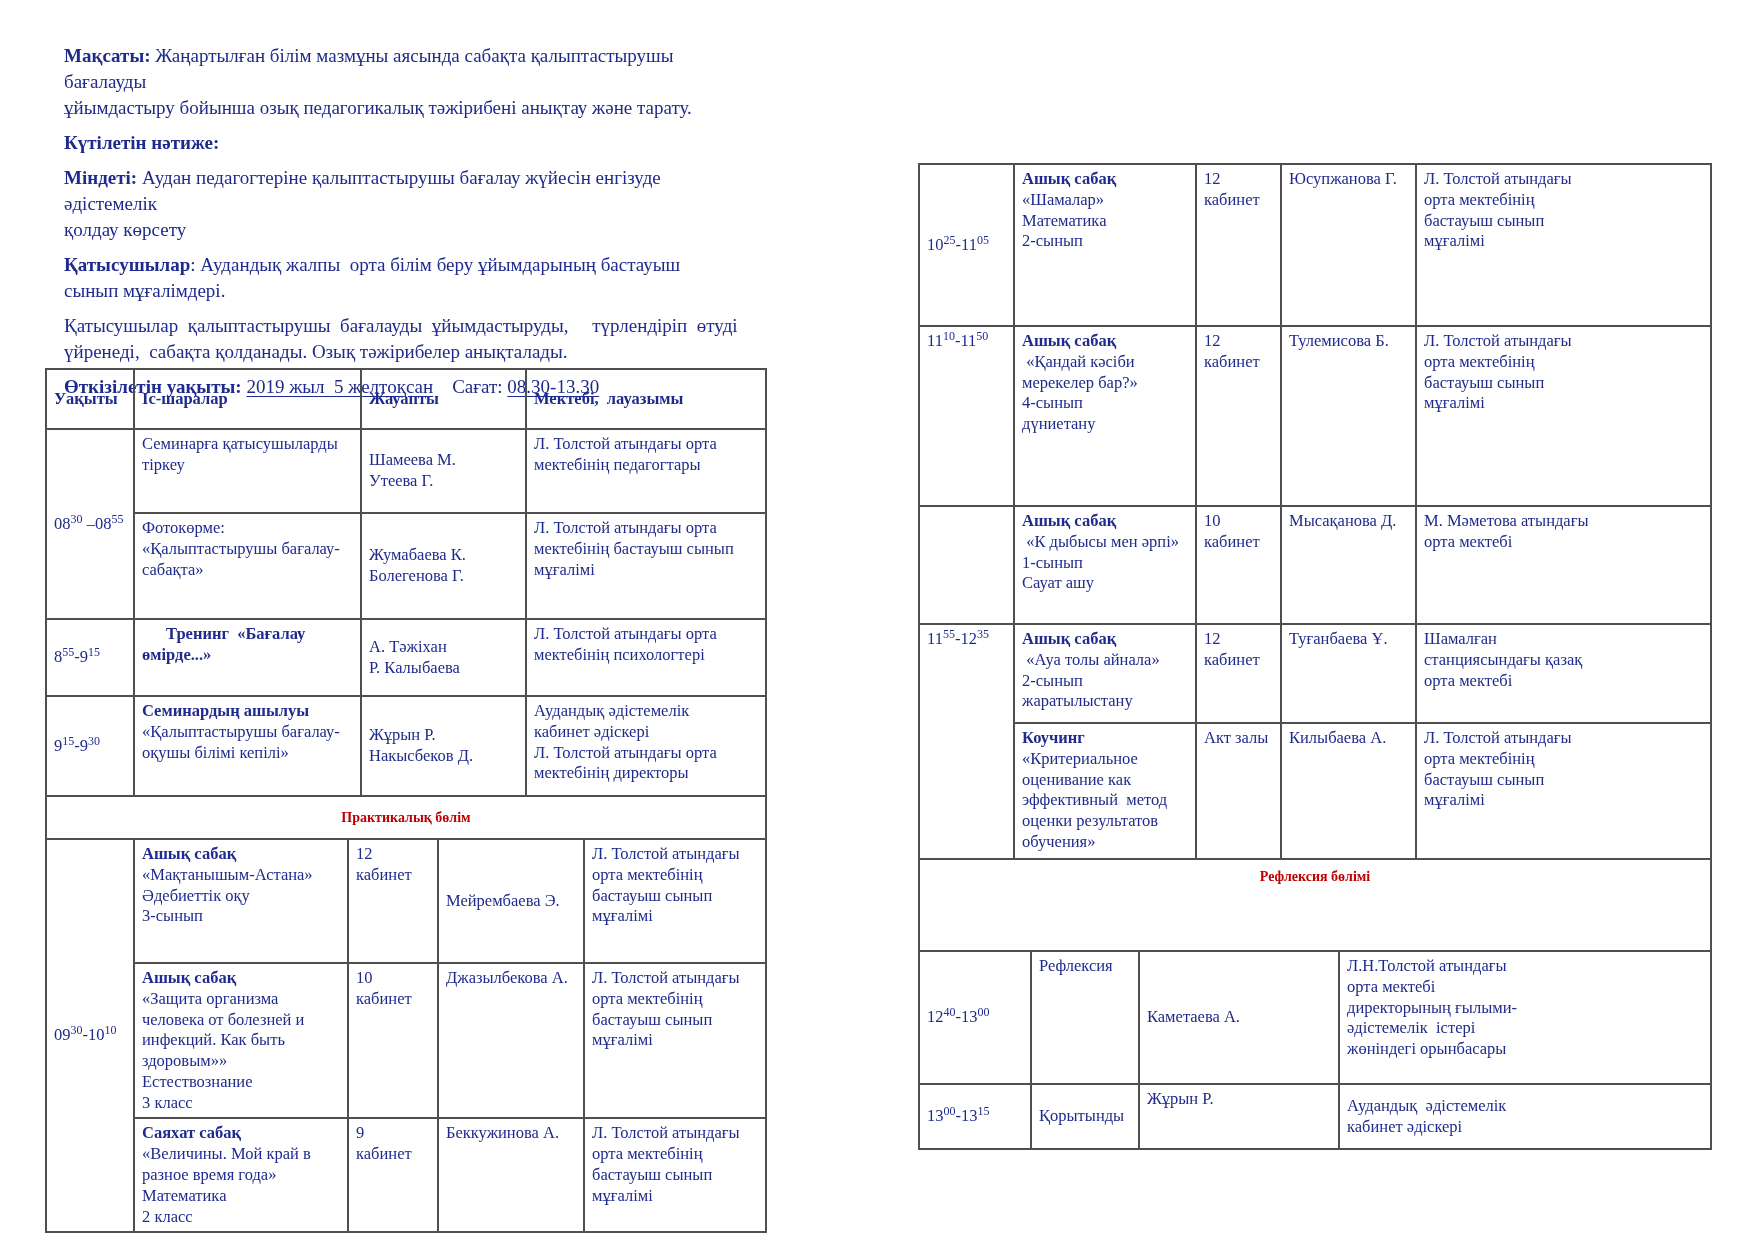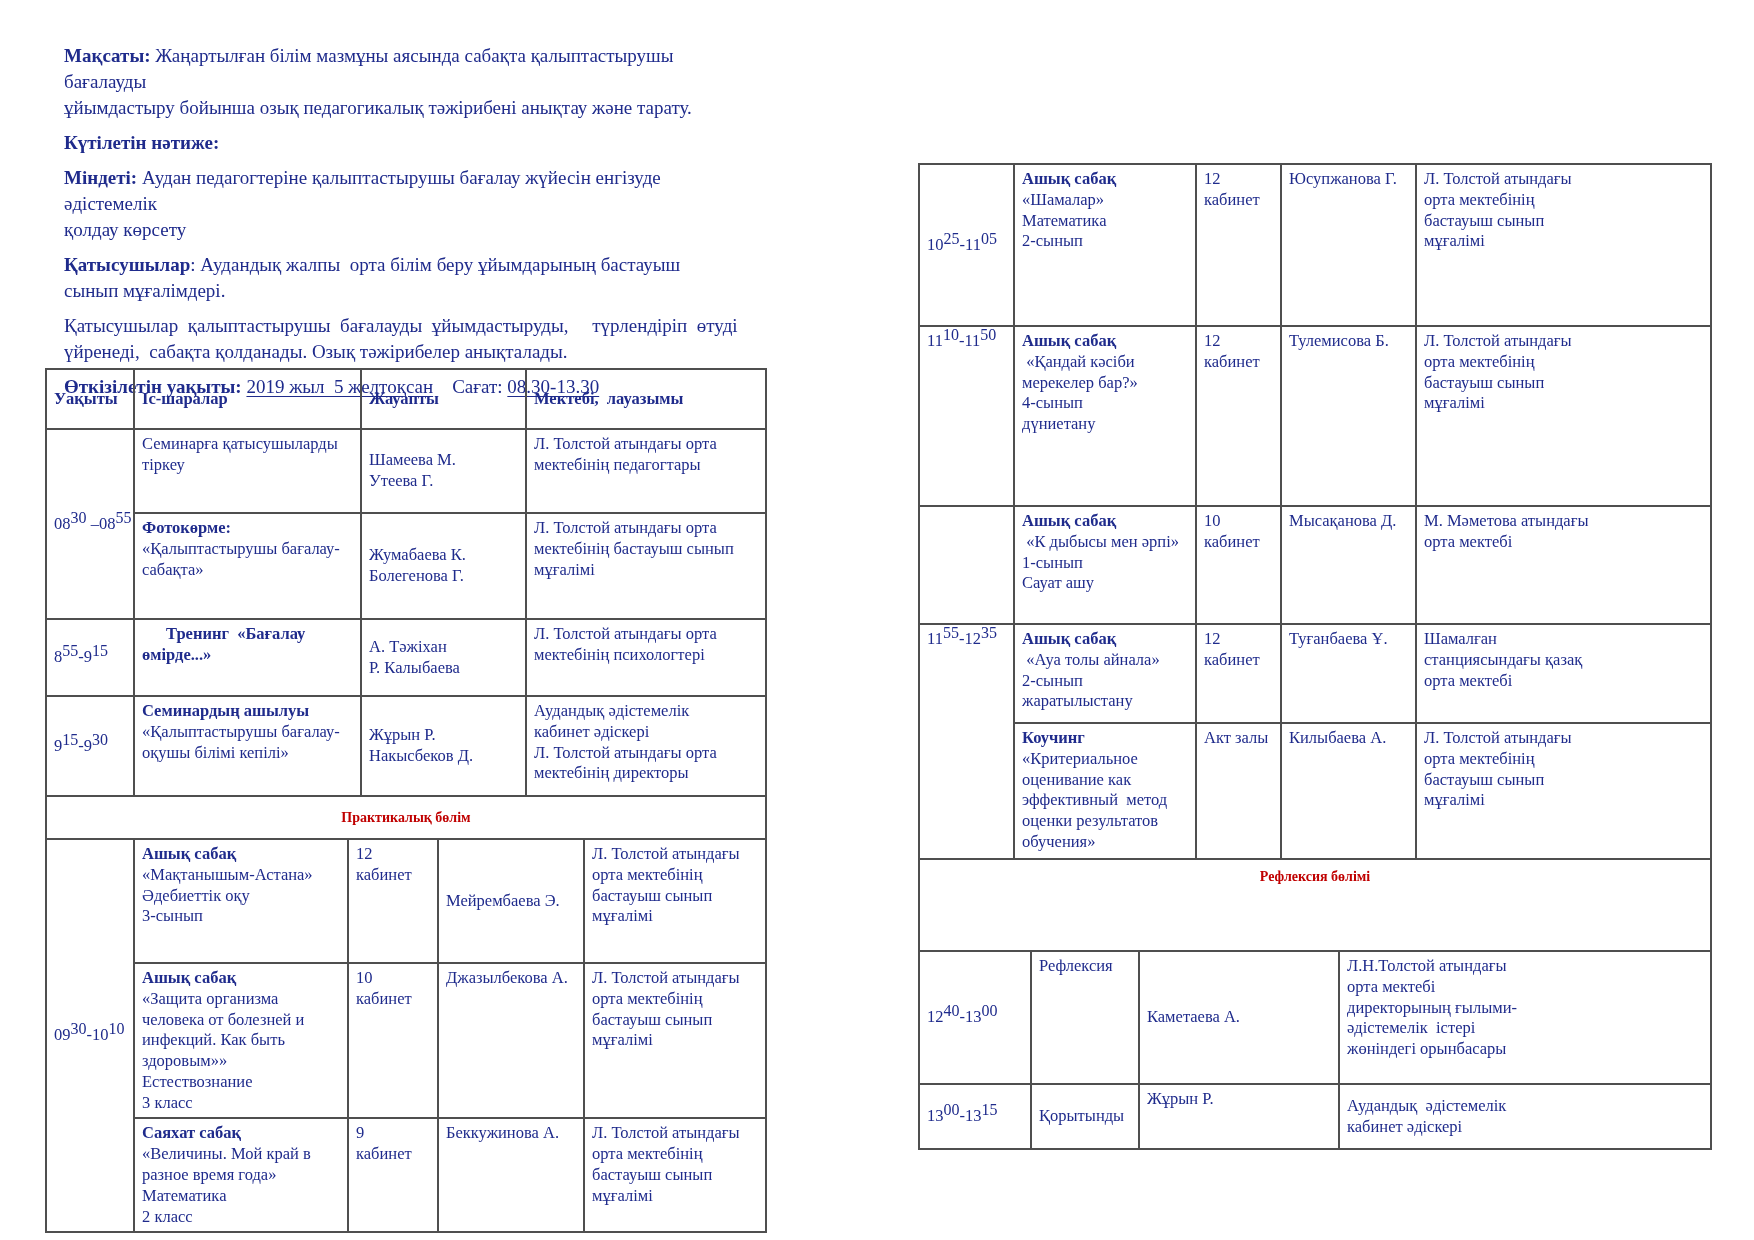--- a/index.html
+++ b/index.html
@@ -24,21 +24,21 @@
   .rtable{position:absolute;left:918px;top:163px;width:792px;}
   .hdr td{font-weight:bold;vertical-align:middle;}
   .vm{vertical-align:middle;}
   .vt{vertical-align:top;}
   .time{white-space:nowrap;}
   .banner-cell{
     color:#c00000;font-weight:bold;text-align:center;
     font-size:14px;vertical-align:middle;
   }
   .banner-top{vertical-align:top;padding-top:8px;}
-  sup{font-size:16px;line-height:0;vertical-align:super;}
+  sup{font-size:12px;line-height:0;vertical-align:super;}
   .u-run{text-decoration:underline;text-underline-offset:3px;}
 </style>
 </head>
 <body>
 
 <div class="page">
 
   <div class="intro">
     <p><span style="font-weight: bold;">Мақсаты: </span><span>Жаңартылған білім мазмұны аясында сабақта қалыптастырушы бағалауды
 ұйымдастыру бойынша озық педагогикалық тәжірибені анықтау және тарату.</span></p>
@@ -72,21 +72,21 @@
     <tr style="height:84px">
       <td rowspan="2" class="vm time"><span>08</span><sup>30</sup><span> –08</span><sup>55</sup></td>
       <td colspan="2">Семинарға қатысушыларды
 тіркеу</td>
       <td colspan="2" class="vm">Шамеева М.
 Утеева Г.</td>
       <td colspan="2">Л. Толстой атындағы орта
 мектебінің педагогтары</td>
     </tr>
     <tr style="height:106px">
-      <td colspan="2"><span style="font-weight: bold;">Фотокөрме:</span><span>
+      <td colspan="2"><span style="font-weight: normal;">Фотокөрме:</span><span>
 «Қалыптастырушы бағалау-
 сабақта»</span></td>
       <td colspan="2" class="vm">Жумабаева К.
 Болегенова Г.</td>
       <td colspan="2">Л. Толстой атындағы орта
 мектебінің бастауыш сынып
 мұғалімі</td>
     </tr>
     <tr style="height:77px">
       <td class="vm time"><span>8</span><sup>55</sup><span>-9</span><sup>15</sup></td>

